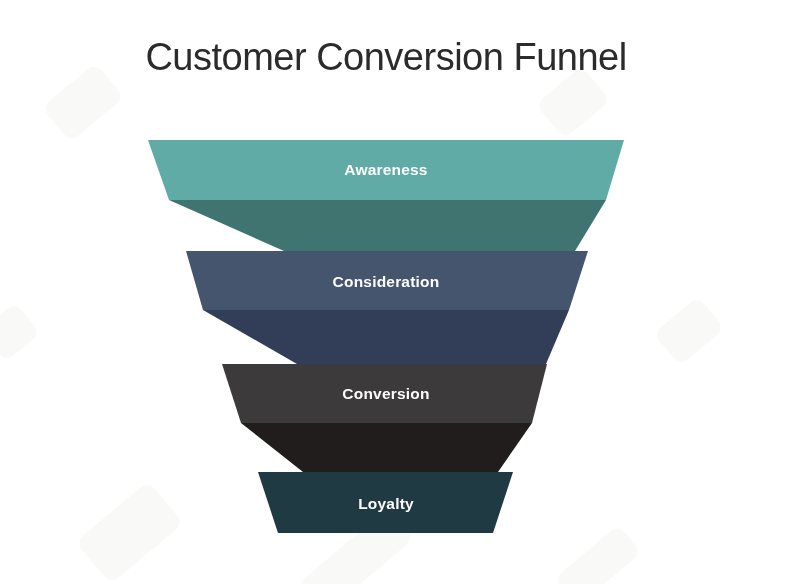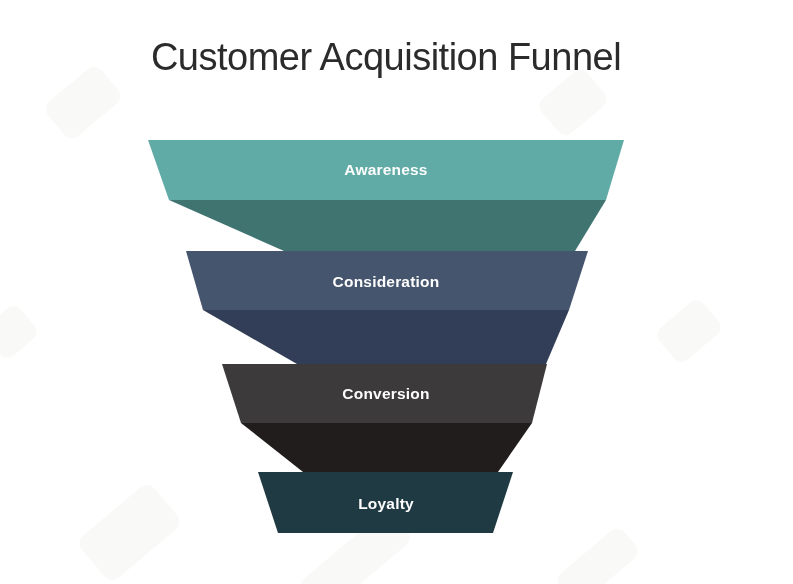--- a/index.html
+++ b/index.html
@@ -56,21 +56,21 @@
 <div class="stage">
 
   <div class="wm" style="left:48px; top:80px; width:70px; height:45px;"></div>
   <div class="wm" style="left:543px; top:80px; width:60px; height:45px;"></div>
   <div class="wm" style="left:-12px; top:312px; width:45px; height:40px;"></div>
   <div class="wm" style="left:660px; top:310px; width:58px; height:42px;"></div>
   <div class="wm" style="left:82px; top:505px; width:95px; height:55px;"></div>
   <div class="wm" style="left:295px; top:542px; width:120px; height:40px;"></div>
   <div class="wm" style="left:555px; top:548px; width:85px; height:36px;"></div>
 
-  <div class="page-title">Customer Acquisition Funnel</div>
+  <div class="page-title">Customer Conversion Funnel</div>
 
   <svg class="funnel" width="793" height="584" viewBox="0 0 793 584">
 
     <polygon points="148,140 624,140 606,200 169,200" fill="#61aba6"></polygon>
     <polygon points="169,200 606,200 575,251 284,251" fill="#3f7470"></polygon>
 
     <polygon points="186,251 588,251 569,310 203,310" fill="#46556e"></polygon>
     <polygon points="203,310 569,310 546,364 297,364" fill="#323e57"></polygon>
 
     <polygon points="222,364 547,364 532,423 241,423" fill="#3d3a3b"></polygon>

